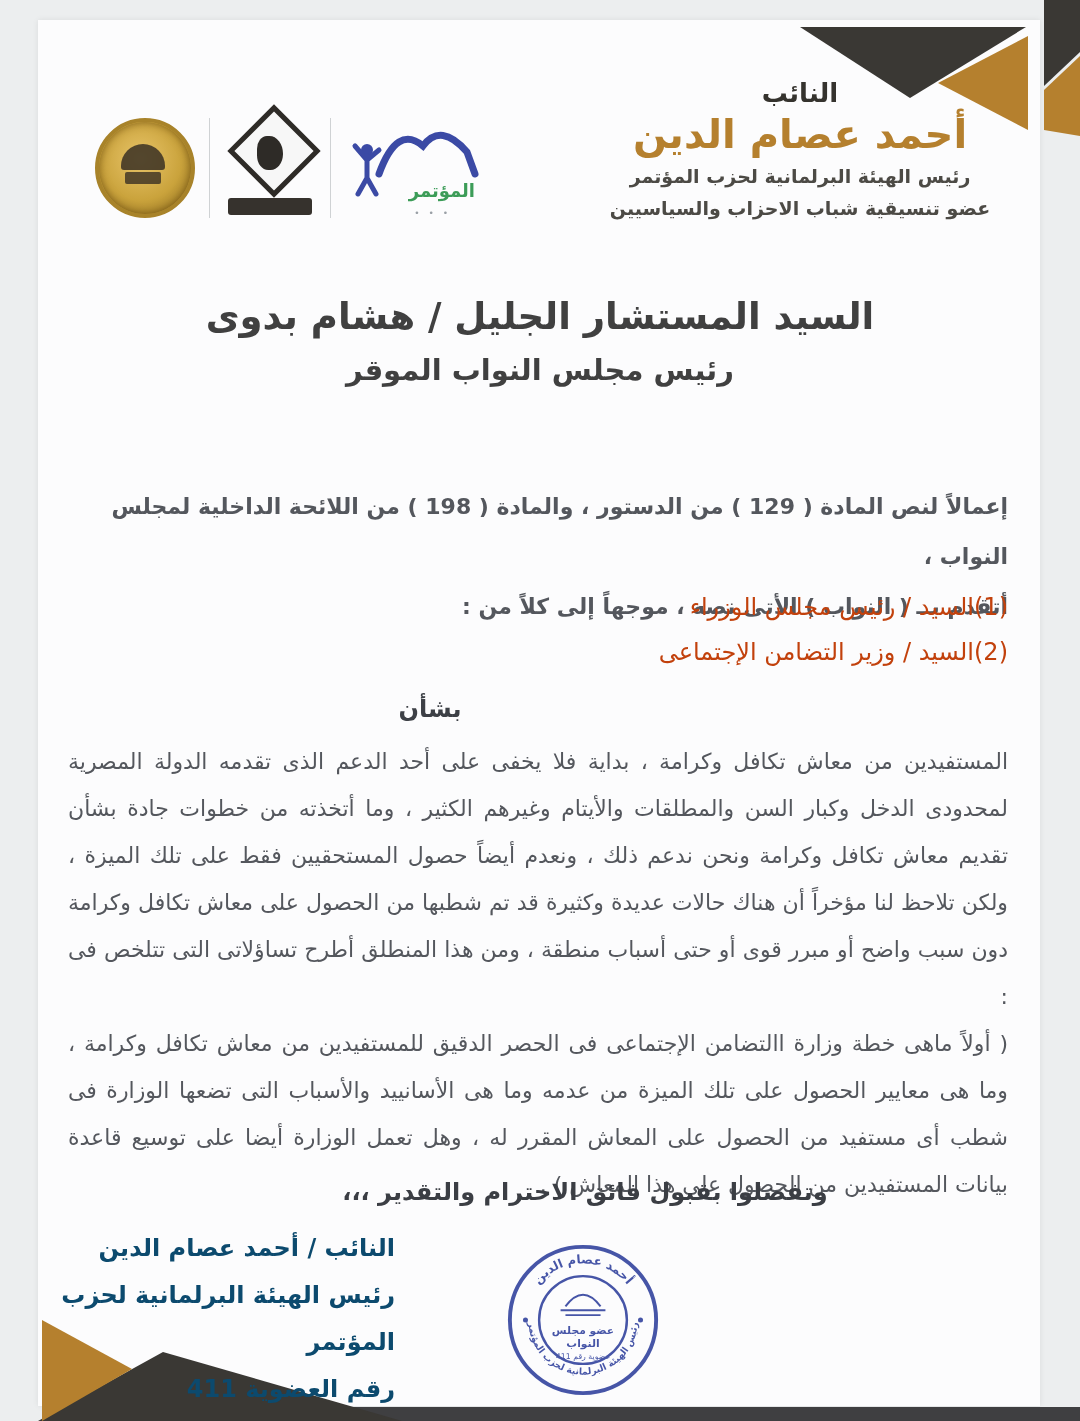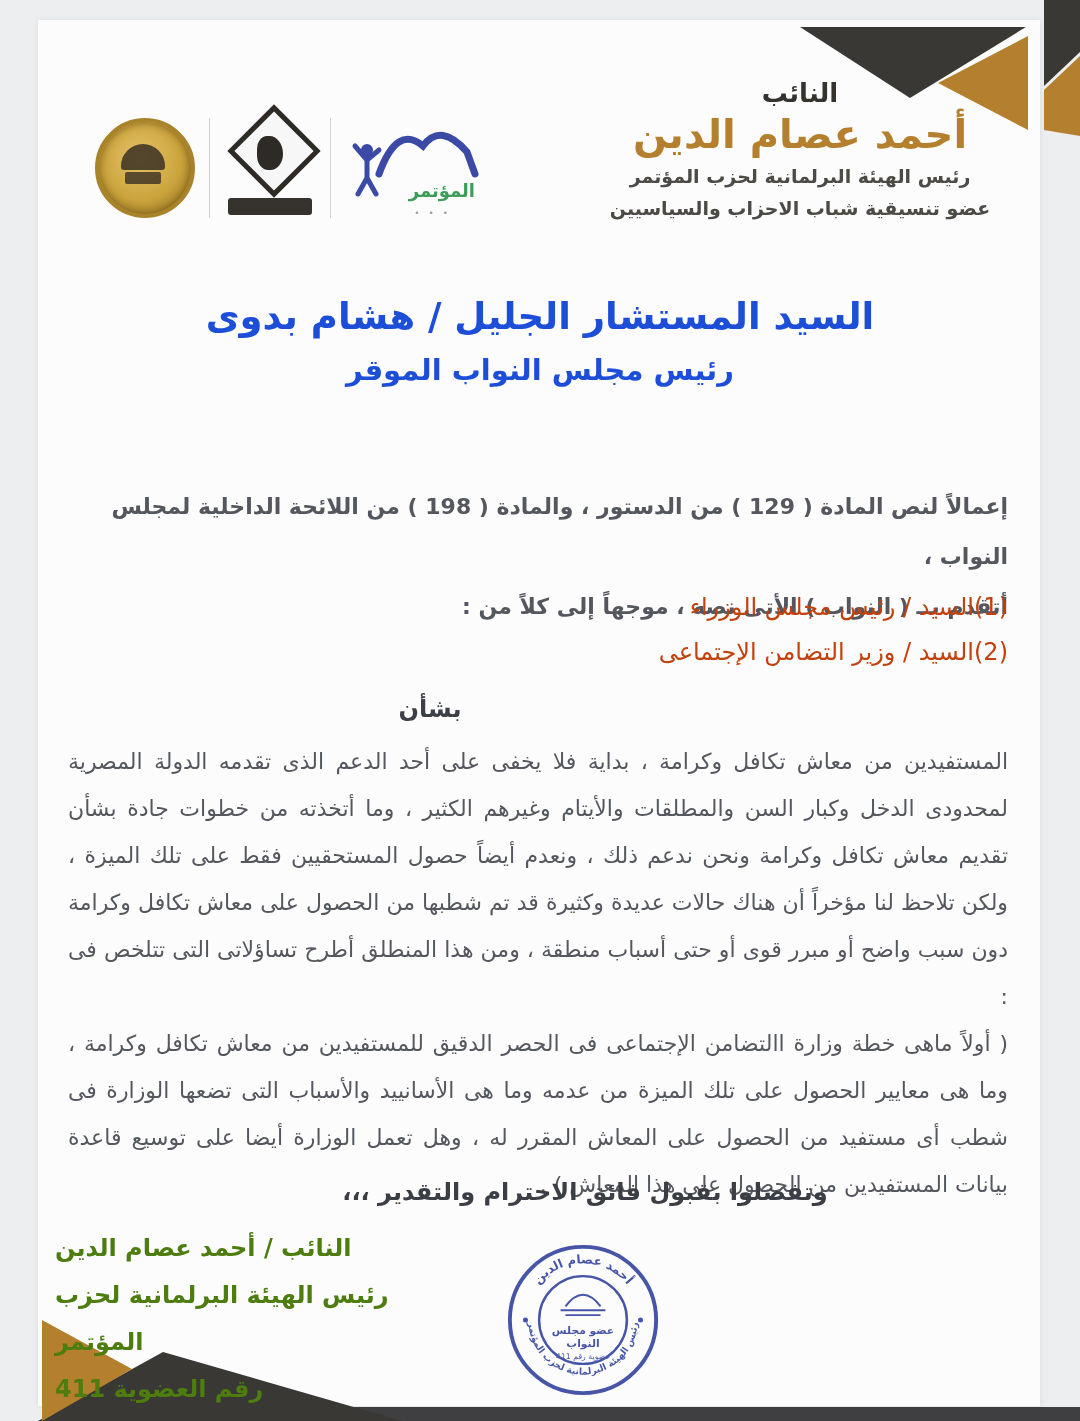--- a/index.html
+++ b/index.html
@@ -46,37 +46,37 @@
     position:absolute;right:6px;bottom:22px;color:#3c9c58;font-weight:bold;font-size:18px;line-height:22px;
   }
   .conf-dots{position:absolute;right:30px;bottom:6px;color:#9aa0a6;font-size:9px;letter-spacing:3px;}
 
   .mp-block{position:absolute;left:600px;top:78px;width:400px;text-align:center;direction:rtl;}
   .mp-label{font-size:26px;font-weight:bold;color:#35332e;line-height:30px;}
   .mp-name{font-size:40px;font-weight:bold;color:#b5802e;line-height:52px;}
   .mp-title{font-size:19px;font-weight:bold;color:#4c4a45;line-height:32px;}
 
   
-  .salutation{position:absolute;left:0;top:288px;width:1080px;text-align:center;direction:rtl;color:#1d4ed8;}
+  .salutation{position:absolute;left:0;top:288px;width:1080px;text-align:center;direction:rtl;color:#404040;}
   .sal-1{font-size:37px;font-weight:bold;line-height:58px;}
   .sal-2{font-size:29px;font-weight:bold;line-height:48px;}
   .sal-3{font-size:26px;font-weight:bold;line-height:52px;}
 
   
   .rtl-text{direction:rtl;color:#54575d;}
   .intro{position:absolute;right:72px;left:68px;top:482px;font-size:22px;line-height:50px;text-align:right;font-weight:bold;}
   .addressees{position:absolute;right:72px;left:68px;top:585px;font-size:24px;line-height:45px;text-align:right;color:#c2410c;}
   .subject{position:absolute;left:0;top:695px;width:860px;text-align:center;font-size:24px;font-weight:bold;color:#3d4046;direction:rtl;}
   .paragraphs{position:absolute;right:72px;left:68px;top:738px;font-size:22px;line-height:47px;text-align:justify;text-align-last:right;}
   .answer-note{margin-top:0;text-align:right;}
   .closing{position:absolute;left:0;top:1178px;width:1074px;text-align:center;font-size:24px;font-weight:bold;color:#3b3e44;direction:rtl;margin-left:48px;}
 
   
-  .signature{position:absolute;left:55px;top:1225px;width:340px;text-align:left;direction:rtl;
-    color:#4d7c0f;font-size:24px;font-weight:bold;line-height:47px;font-family:"DejaVu Sans",sans-serif;}
+  .signature{position:absolute;left:55px;top:1225px;width:340px;text-align:right;direction:rtl;
+    color:#0c4a6e;font-size:24px;font-weight:bold;line-height:47px;font-family:"DejaVu Sans",sans-serif;}
   .stamp{position:absolute;left:505px;top:1242px;width:156px;height:156px;opacity:.88;}
 </style>
 </head>
 <body>
 
 <div class="page"></div>
 
 <svg class="deco" viewBox="0 0 1080 1421" xmlns="http://www.w3.org/2000/svg">
 
   <rect x="60" y="1407" width="1020" height="14" fill="#3f3f41"></rect>

